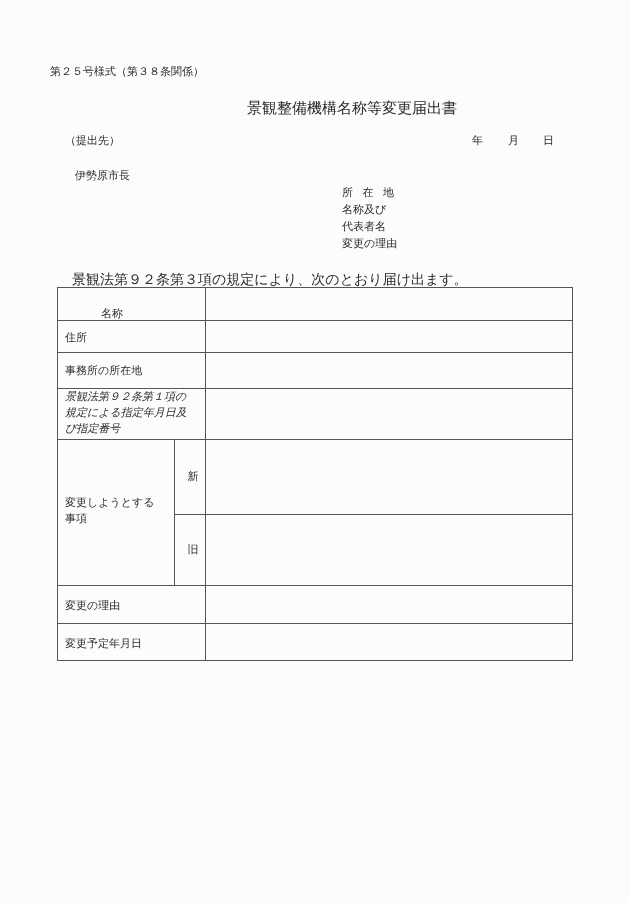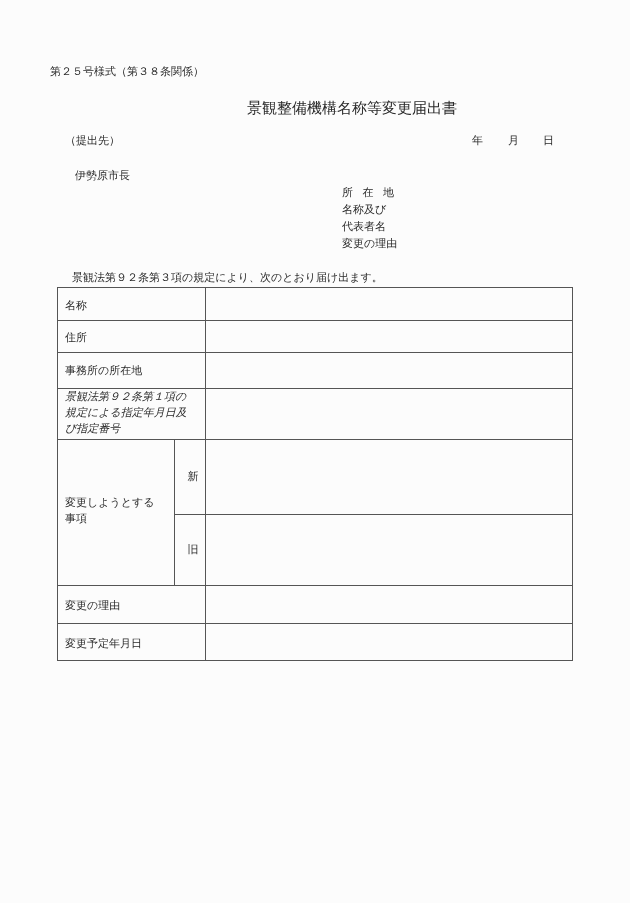--- a/index.html
+++ b/index.html
@@ -23,21 +23,21 @@
   .date-year { left: 472px; }
   .date-month { left: 508px; }
   .date-day { left: 543px; }
   .recipient-label { left: 65px; top: 135px; }
   .recipient-name { left: 75px; top: 170px; }
   .applicant { left: 342px; font-size: 11px; }
   .applicant-1 { top: 187px; letter-spacing: 3px; }
   .applicant-2 { top: 204px; }
   .applicant-3 { top: 221px; }
   .applicant-4 { top: 238px; }
-  .intro { left: 72px; top: 272px; font-size: 11px; }
+  .intro { left: 72px; top: 272px; font-size: 14px; }
 
   .form-table {
     position: absolute;
     left: 57px;
     top: 287px;
     width: 516px;
     height: 374px;
     border: 1px solid #555;
     box-sizing: border-box;
   }
@@ -81,21 +81,21 @@
   <div class="hline" style="top:64px;"></div>
   <div class="hline" style="top:100px;"></div>
   <div class="hline" style="top:151px;"></div>
   <div class="hline" style="top:226px; left:116px;"></div>
   <div class="hline" style="top:297px;"></div>
   <div class="hline" style="top:335px;"></div>
 
   <div class="vline" style="left:147px; top:0; bottom:0;"></div>
   <div class="vline" style="left:116px; top:151px; height:146px;"></div>
 
-  <div class="cell-label" style="top:10px;">名称</div>
+  <div class="cell-label" style="top:18px;margin-left:36px;">名称</div>
   <div class="value-cell" style="top:0; height:32px;"></div>
 
   <div class="cell-label" style="top:42px;text-align:center;">住所</div>
   <div class="value-cell" style="top:32px; height:32px;"></div>
 
   <div class="cell-label" style="top:75px;">事務所の所在地</div>
   <div class="value-cell" style="top:64px; height:36px;"></div>
 
   <div class="cell-label" style="top:101px;font-style:italic;">
     <div>景観法第９２条第１項の</div>

